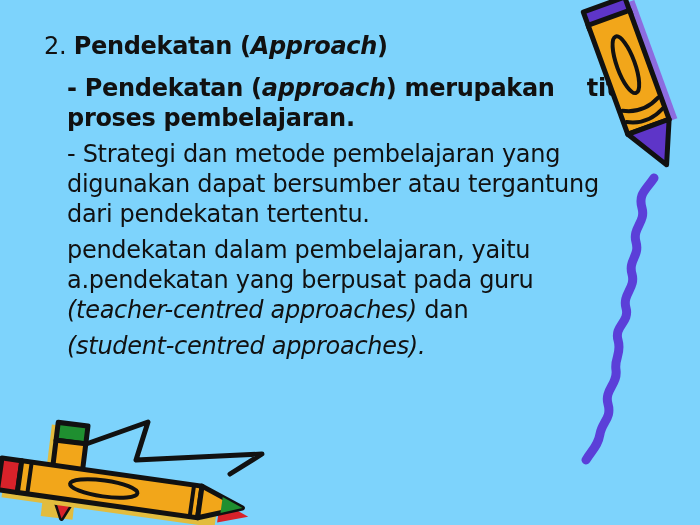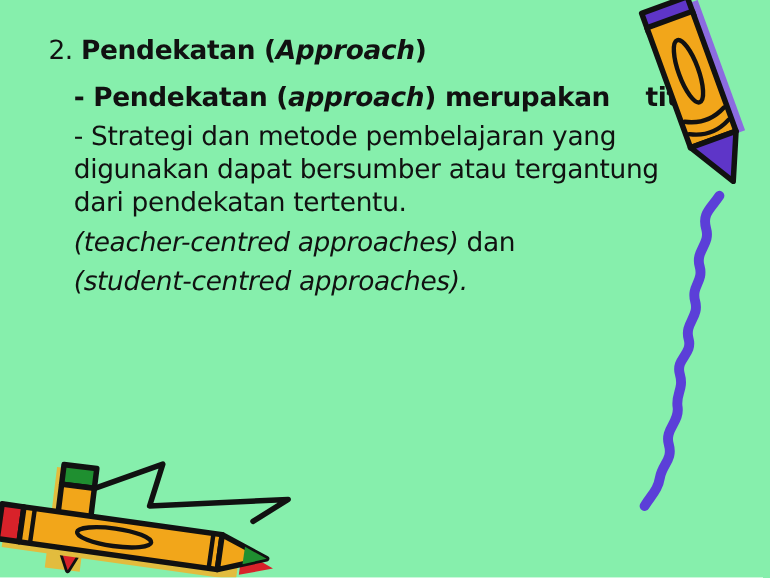--- a/index.html
+++ b/index.html
@@ -1,17 +1,17 @@
 <!DOCTYPE html>
 <html><head>
 <meta charset="utf-8">
 <style>
   html,body { margin:0; padding:0; background:#ffffff; }
   .slide {
-    position:relative; width:700px; height:525px; background:#86efac;
+    position:relative; width:700px; height:525px; background:#7dd3fc;
     overflow:hidden;
     font-family:"DejaVu Sans","Liberation Sans",sans-serif;
     color:#111111;
   }
   .textblock { position:absolute; left:44px; top:30px; width:630px; z-index:1; }
   .heading { font-size:24px; line-height:32px; margin-bottom:11px; white-space:pre; letter-spacing:-0.3px; }
   .heading .b { font-weight:bold; }
   .para { margin-left:23px; margin-bottom:6px; }
   .para.bold { font-weight:bold; }
   .line { font-size:24px; line-height:30px; white-space:pre; letter-spacing:-0.3px; }
@@ -27,29 +27,32 @@
 <body>
 
 <div class="slide">
 
   <div class="textblock">
 
     <div class="heading"><span>2. </span><span class="b">Pendekatan (</span><span class="b it">Approach</span><span class="b">)</span></div>
 
     <div class="para bold">
       <div class="line"><span>- Pendekatan (</span><span class="it">approach</span><span>) merupakan    titik</span></div>
+      <div class="line"><span>proses pembelajaran.</span></div>
     </div>
 
     <div class="para">
       <div class="line"><span>- Strategi dan metode pembelajaran yang</span></div>
       <div class="line"><span>digunakan dapat bersumber atau tergantung</span></div>
       <div class="line"><span>dari pendekatan tertentu.</span></div>
     </div>
 
     <div class="para">
+      <div class="line"><span>pendekatan dalam pembelajaran, yaitu</span></div>
+      <div class="line"><span>a.pendekatan yang berpusat pada guru</span></div>
       <div class="line"><span class="it">(teacher-centred approaches)</span><span> dan</span></div>
     </div>
 
     <div class="para">
       <div class="line"><span class="it">(student-centred approaches).</span></div>
     </div>
 
   </div>
 
   <svg id="deco-top-right" class="deco" width="134" height="195" viewBox="0 0 134 195" aria-hidden="true">

